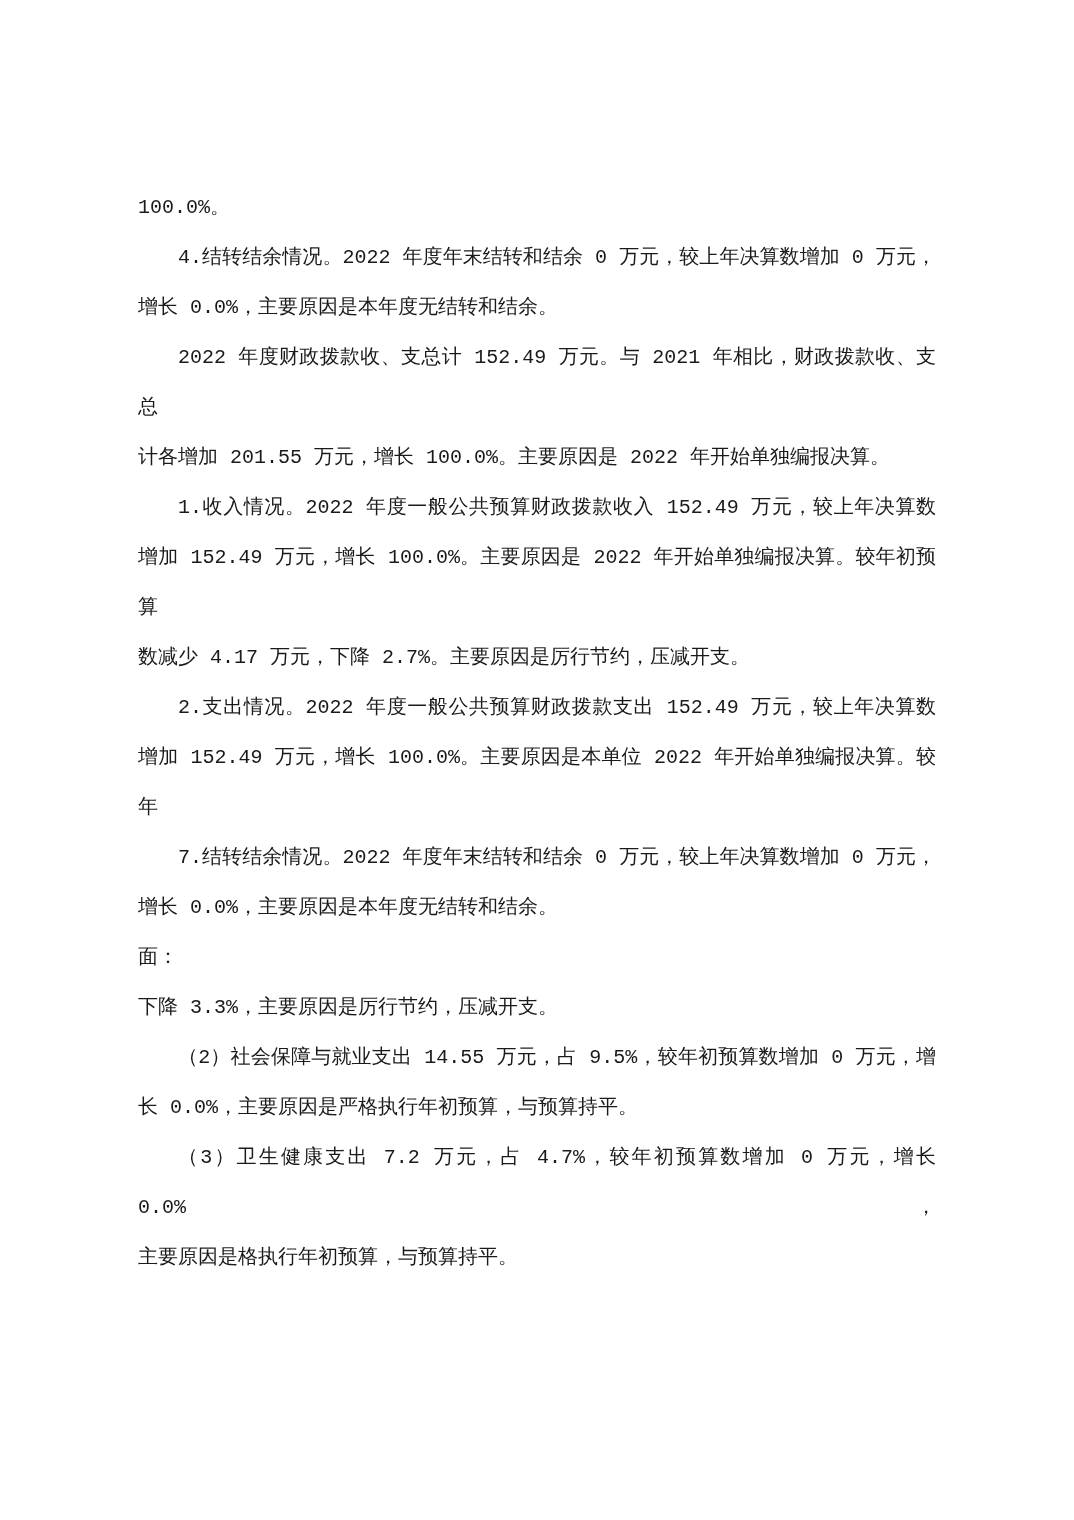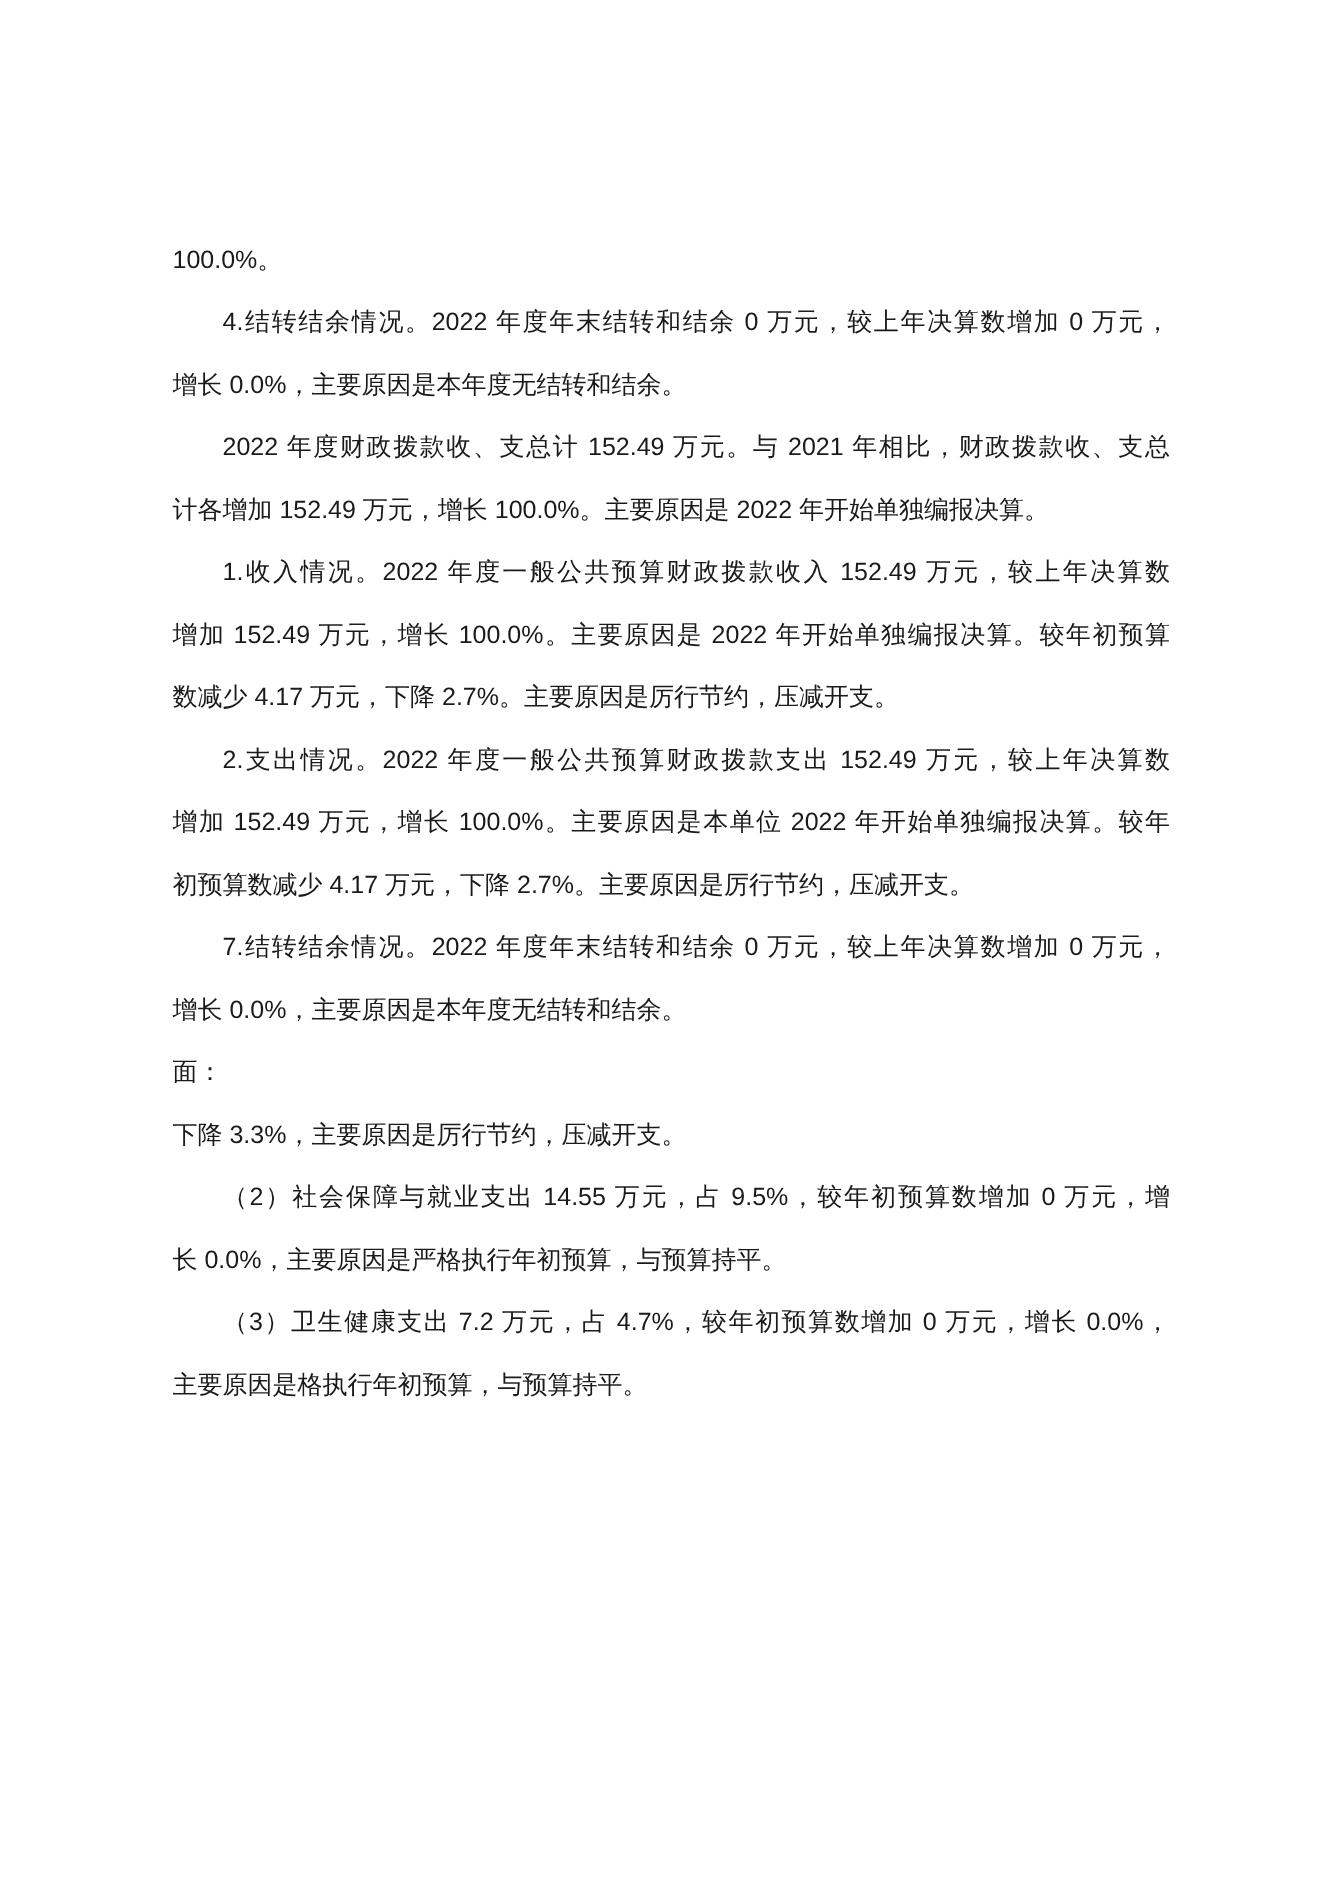--- a/index.html
+++ b/index.html
@@ -12,21 +12,21 @@
     width: 1074px;
     height: 1520px;
     background: #ffffff;
     overflow: hidden;
   }
   .doc {
     position: absolute;
     left: 138px;
     top: 183px;
     width: 798px;
-    font-family: Liberation Sans, sans-serif;
+    font-family: Liberation Mono, monospace;
     font-size: 20px;
     line-height: 50px;
     color: #1a1a1a;
   }
   .line {
     margin: 0;
     padding: 0;
     text-align: left;
   }
   
@@ -41,27 +41,26 @@
 </style>
 </head>
 <body>
 
 <div class="page">
   <div class="doc">
     <div class="line">100.0%。</div>
     <div class="line j i">4.结转结余情况。2022 年度年末结转和结余 0 万元，较上年决算数增加 0 万元，</div>
     <div class="line">增长 0.0%，主要原因是本年度无结转和结余。</div>
     <div class="line j i">2022 年度财政拨款收、支总计 152.49 万元。与 2021 年相比，财政拨款收、支总</div>
-    <div class="line">计各增加 152.49 万元，增长 100.0%。主要原因是 2022 年开始单独编报决算。</div>
+    <div class="line">计各增加 201.55 万元，增长 100.0%。主要原因是 2022 年开始单独编报决算。</div>
     <div class="line j i">1.收入情况。2022 年度一般公共预算财政拨款收入 152.49 万元，较上年决算数</div>
     <div class="line j">增加 152.49 万元，增长 100.0%。主要原因是 2022 年开始单独编报决算。较年初预算</div>
     <div class="line">数减少 4.17 万元，下降 2.7%。主要原因是厉行节约，压减开支。</div>
     <div class="line j i">2.支出情况。2022 年度一般公共预算财政拨款支出 152.49 万元，较上年决算数</div>
     <div class="line j">增加 152.49 万元，增长 100.0%。主要原因是本单位 2022 年开始单独编报决算。较年</div>
-    <div class="line">初预算数减少 4.17 万元，下降 2.7%。主要原因是厉行节约，压减开支。</div>
     <div class="line j i">7.结转结余情况。2022 年度年末结转和结余 0 万元，较上年决算数增加 0 万元，</div>
     <div class="line">增长 0.0%，主要原因是本年度无结转和结余。</div>
     <div class="line">面：</div>
     <div class="line">下降 3.3%，主要原因是厉行节约，压减开支。</div>
     <div class="line j i">（2）社会保障与就业支出 14.55 万元，占 9.5%，较年初预算数增加 0 万元，增</div>
     <div class="line">长 0.0%，主要原因是严格执行年初预算，与预算持平。</div>
     <div class="line j i">（3）卫生健康支出 7.2 万元，占 4.7%，较年初预算数增加 0 万元，增长 0.0%，</div>
     <div class="line">主要原因是格执行年初预算，与预算持平。</div>
   </div>
 </div>

